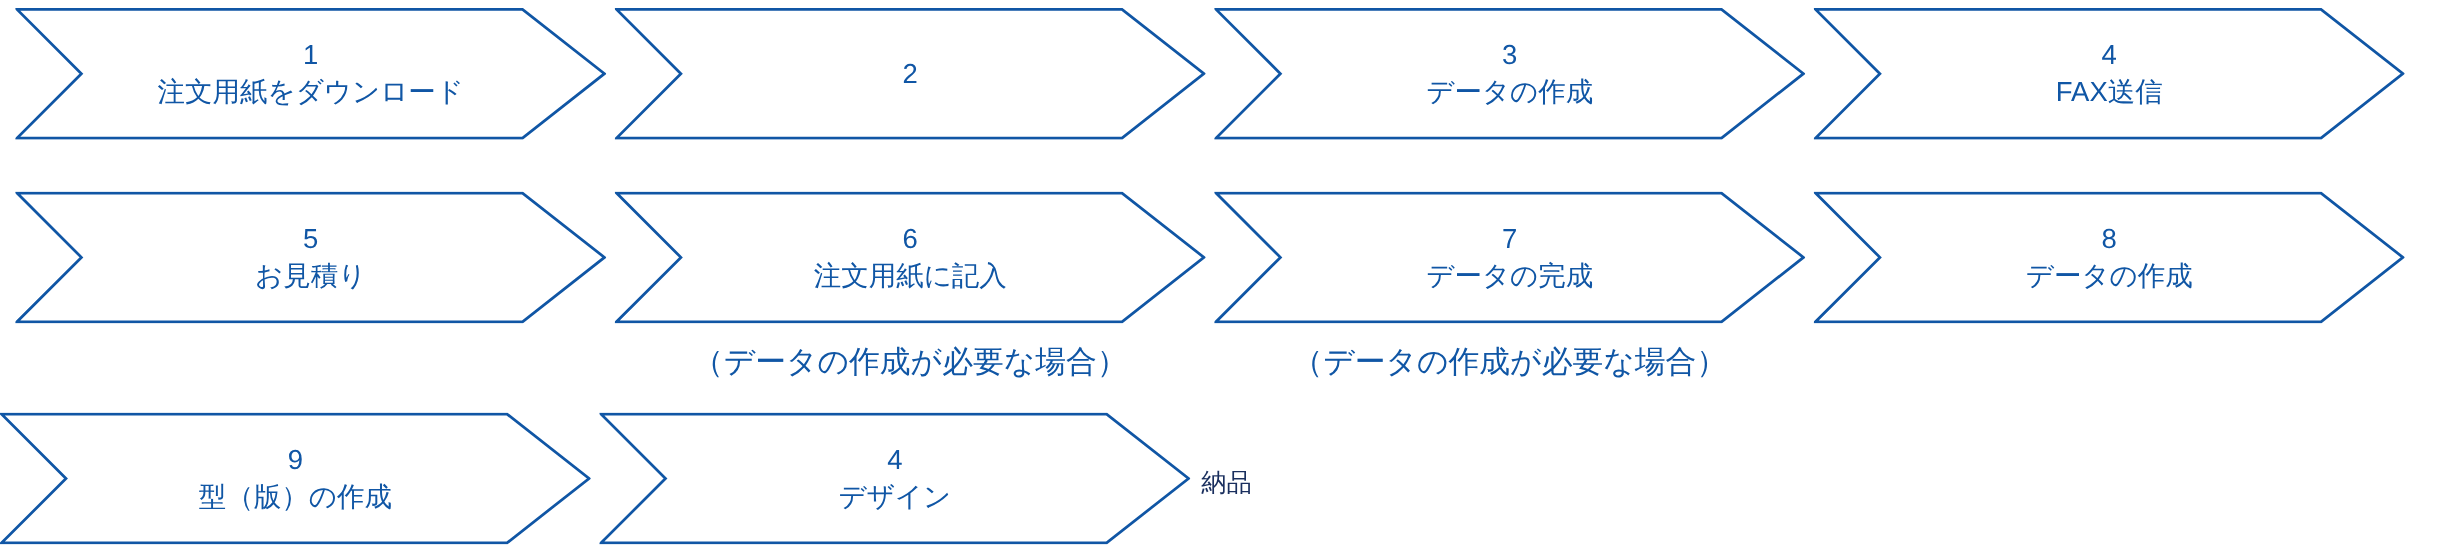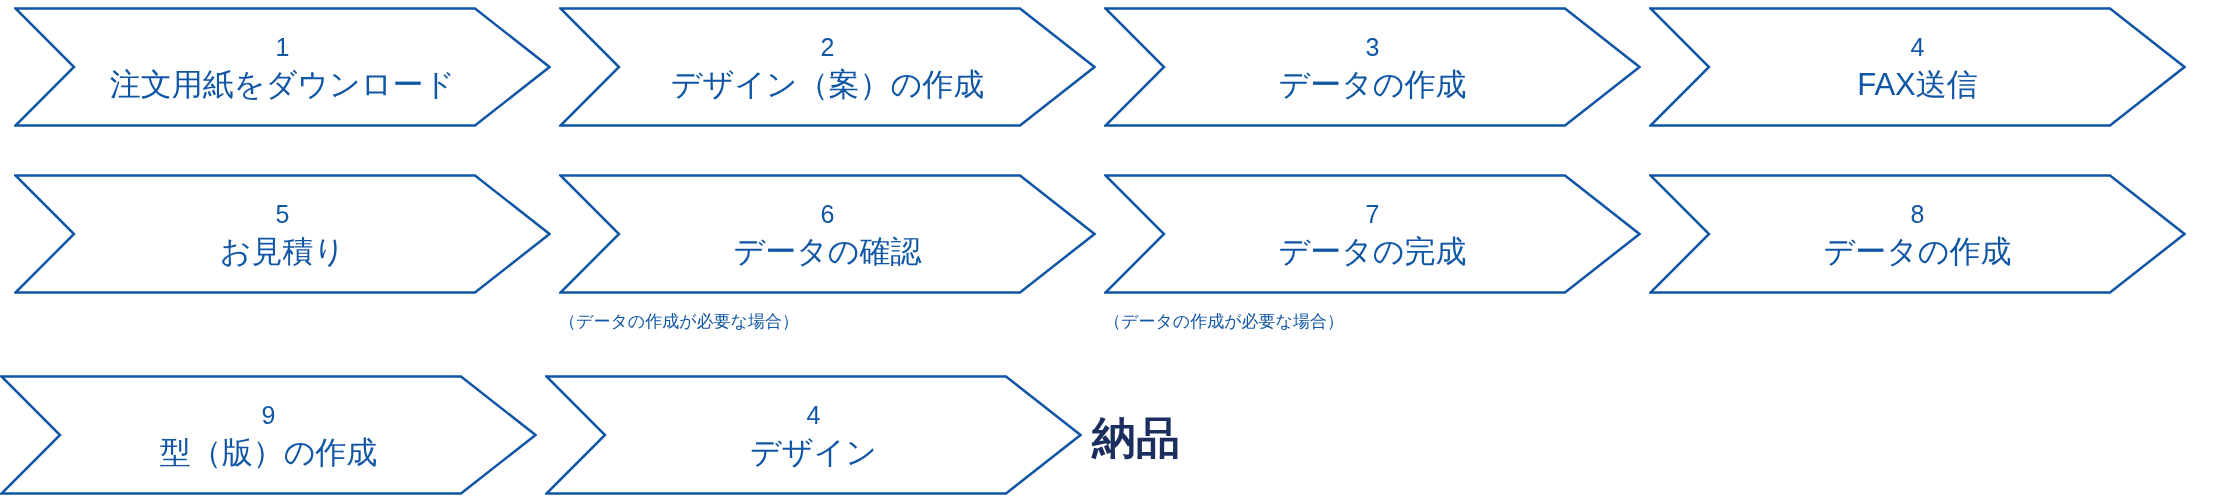--- a/index.html
+++ b/index.html
@@ -40,37 +40,37 @@
     align-items: center;
     justify-content: center;
     gap: 9px;
     color: var(--blue);
   }
   .step .num {
     font-size: 25px;
     line-height: 1;
   }
   .step .label {
-    font-size: 31px;
+    font-size: 25px;
     line-height: 1;
     white-space: nowrap;
   }
   .note {
     position: absolute;
     width: 537px;
-    text-align: left;
+    text-align: center;
     color: var(--blue);
-    font-size: 17px;
+    font-size: 28px;
     line-height: 1.2;
     white-space: nowrap;
   }
   .delivery {
     position: absolute;
-    font-size: 44px;
-    font-weight: bold;
+    font-size: 23px;
+    font-weight: normal;
     color: var(--delivery);
     line-height: 40px;
     white-space: nowrap;
   }
   path.chev {
     fill: none;
     stroke: var(--blue);
     stroke-width: 2.5;
     stroke-linejoin: miter;
   }
@@ -89,21 +89,20 @@
       <div class="label">注文用紙をダウンロード</div>
     </div>
   </div>
 
   <div class="step" style="left:559px; top:7px;">
     <svg viewBox="0 0 537 120" preserveAspectRatio="none">
       <path class="chev" d="M1.5 1.5 H461 L535.5 60 L461 118.5 H1.5 L60 60 Z"></path>
     </svg>
     <div class="content">
       <div class="num">2</div>
-      <div class="label">デザイン（案）の作成</div>
     </div>
   </div>
 
   <div class="step" style="left:1104px; top:7px;">
     <svg viewBox="0 0 537 120" preserveAspectRatio="none">
       <path class="chev" d="M1.5 1.5 H461 L535.5 60 L461 118.5 H1.5 L60 60 Z"></path>
     </svg>
     <div class="content">
       <div class="num">3</div>
       <div class="label">データの作成</div>
@@ -129,21 +128,21 @@
       <div class="label">お見積り</div>
     </div>
   </div>
 
   <div class="step" style="left:559px; top:174px;">
     <svg viewBox="0 0 537 120" preserveAspectRatio="none">
       <path class="chev" d="M1.5 1.5 H461 L535.5 60 L461 118.5 H1.5 L60 60 Z"></path>
     </svg>
     <div class="content">
       <div class="num">6</div>
-      <div class="label">データの確認</div>
+      <div class="label">注文用紙に記入</div>
     </div>
   </div>
 
   <div class="step" style="left:1104px; top:174px;">
     <svg viewBox="0 0 537 120" preserveAspectRatio="none">
       <path class="chev" d="M1.5 1.5 H461 L535.5 60 L461 118.5 H1.5 L60 60 Z"></path>
     </svg>
     <div class="content">
       <div class="num">7</div>
       <div class="label">データの完成</div>

